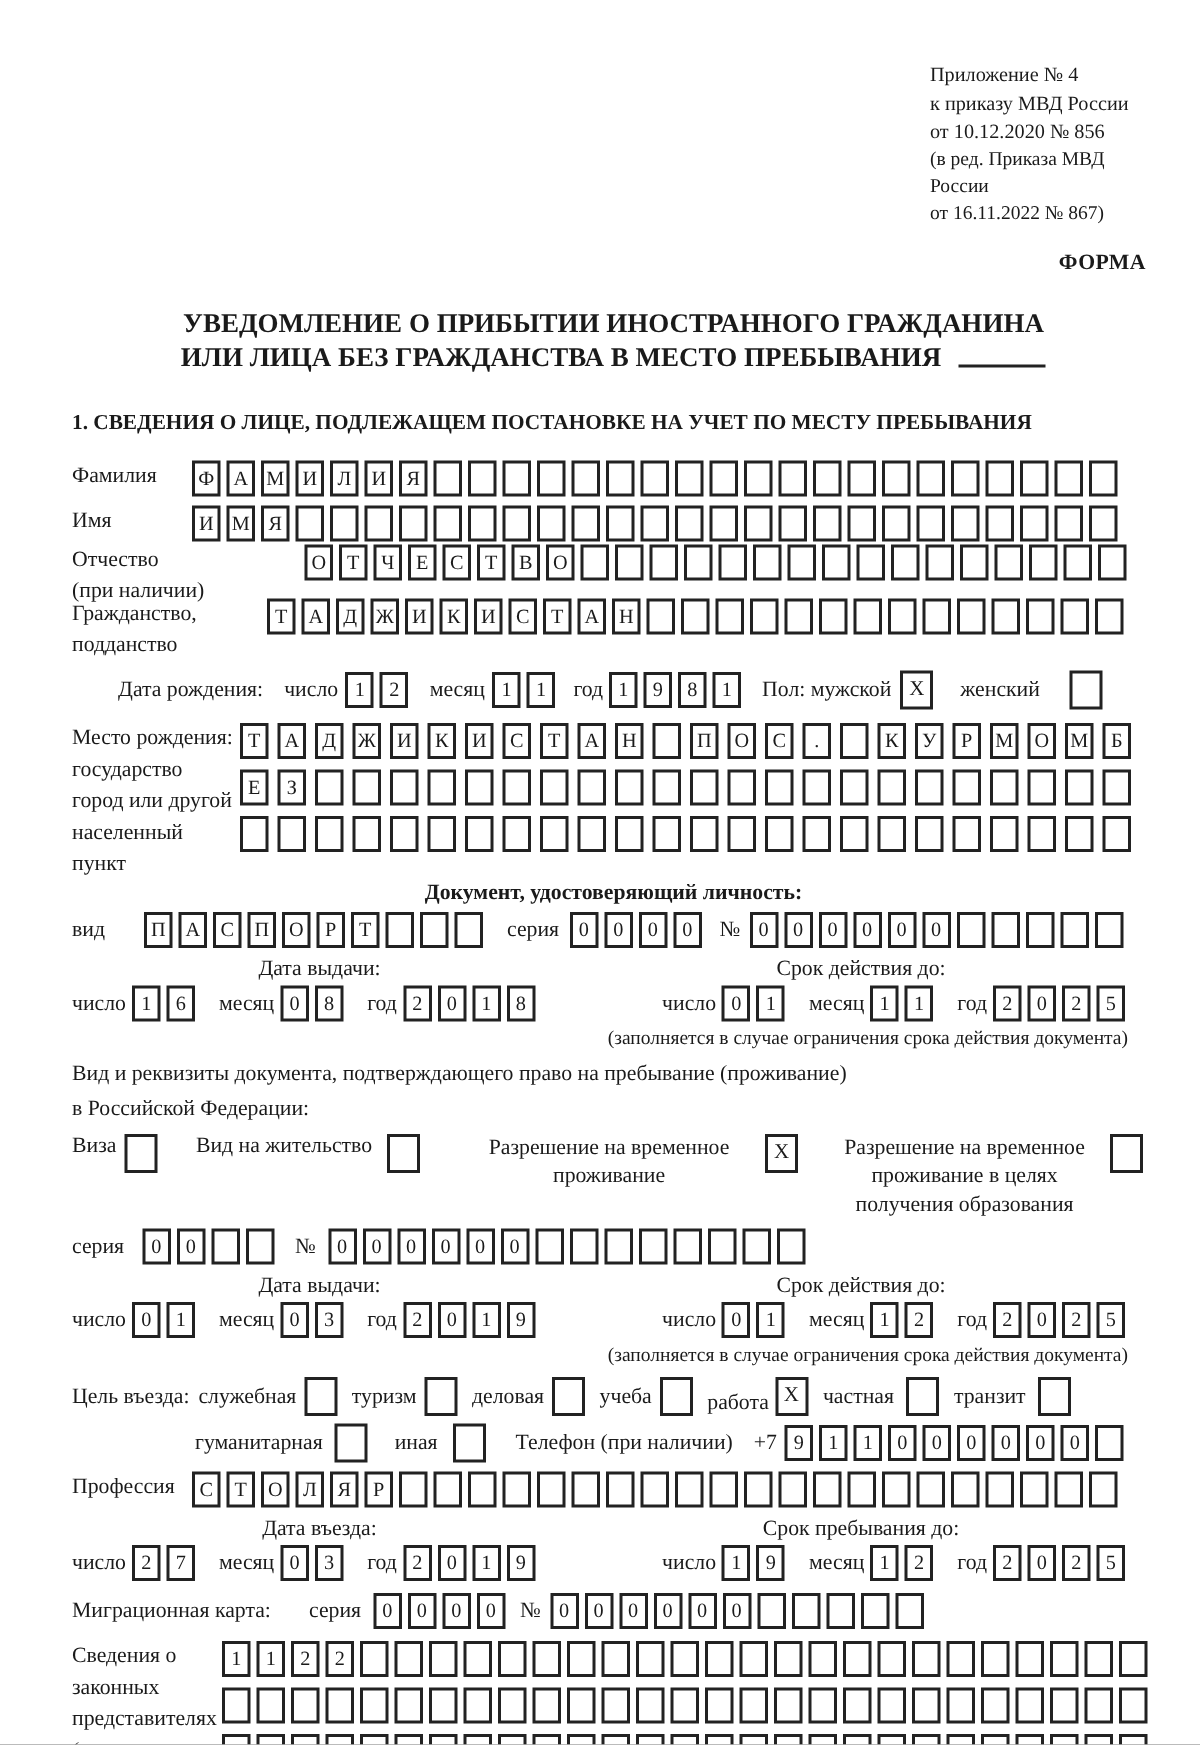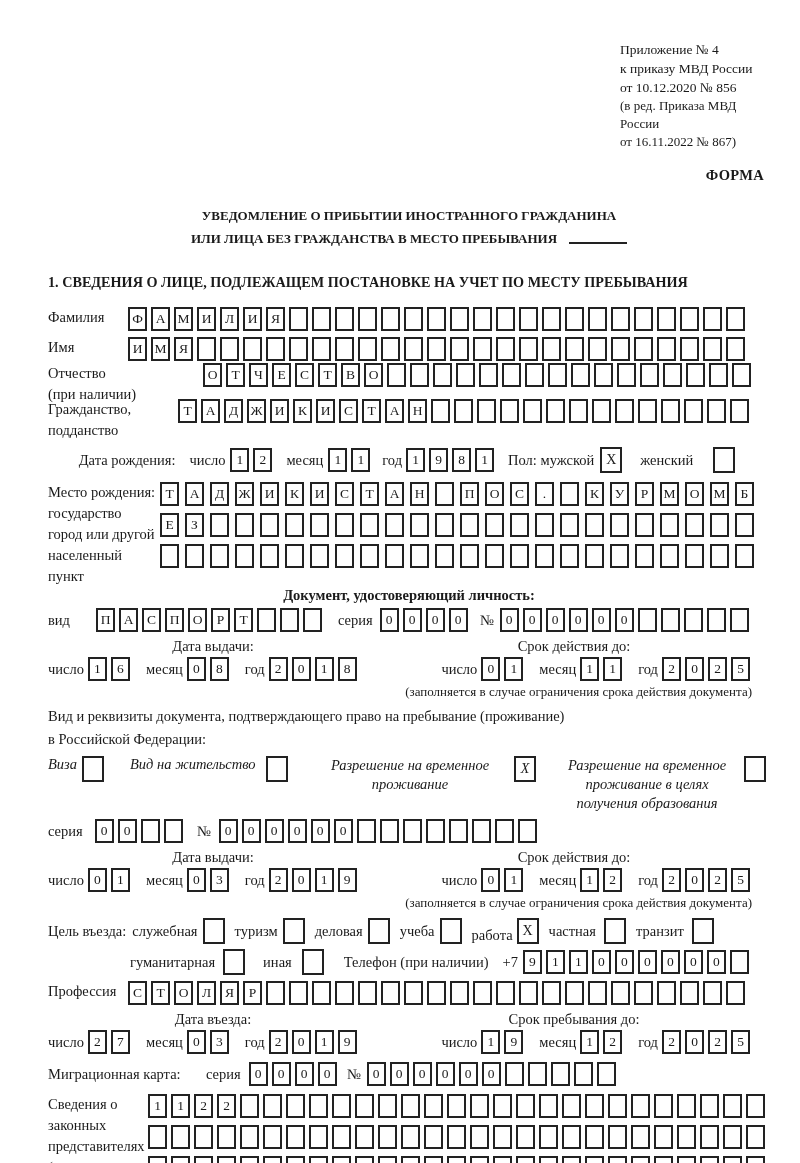--- a/index.html
+++ b/index.html
@@ -5,21 +5,21 @@
   html,body{margin:0;padding:0;background:#888;}
   .page{
     width:800px;height:1163px;background:#ffffff;color:#1a1a1a;
     font-family:"Liberation Serif","DejaVu Serif",serif;font-size:14.5px;
     box-sizing:border-box;padding:40px 30px 0 48px;position:relative;overflow:hidden;
     margin:0 auto;
   }
   .annex{margin-left:572px;font-size:13.5px;line-height:19px;}
   .annex .small{font-size:13px;line-height:18px;}
   .forma{text-align:right;padding-right:6px;font-weight:bold;margin-top:16px;font-size:14.5px;letter-spacing:.3px;}
-  .title{text-align:center;font-weight:bold;font-size:13px;line-height:23px;margin-top:20px;}
+  .title{text-align:center;font-weight:bold;font-size:18px;line-height:23px;margin-top:20px;}
   .t-underline{display:inline-block;width:58px;border-bottom:2.5px solid #222;margin-left:12px;transform:translateY(1px);}
   .sec1{font-weight:bold;font-size:14.2px;text-align:left;margin-top:24px;}
   .frow{display:flex;align-items:flex-start;}
   .vcent{align-items:center;}
   .lbl{flex:none;}
   .lblcol{flex:none;line-height:21px;}
   .cells{display:flex;flex:none;}
   .cell{
     box-sizing:border-box;flex:none;width:19px;height:24px;border:2px solid #222;
     margin-right:4px;text-align:center;font-size:13.5px;line-height:19px;
@@ -30,21 +30,21 @@
   .dg .lbl{margin-right:4px;}
   .dg .cells{margin-right:12px;}
   .dg .cells:last-child{margin-right:0;}
   .center-b{text-align:center;font-weight:bold;margin-top:6px;}
   .hdrrow{display:flex;margin-top:6px;}
   .hdr-l{width:330px;text-align:center;}
   .hdr-r{flex:1;text-align:center;}
   .datesrow{display:flex;justify-content:space-between;width:706px;margin-top:2px;}
   .note{font-size:13px;text-align:right;padding-right:18px;margin-top:3px;}
   .plain{margin-top:8px;}
-  .cbitem{display:flex;align-items:flex-start;font-style:italic;}
+  .cbitem{display:flex;align-items:flex-start;}
   .cbitem .cbl{text-align:center;line-height:19px;}
   .pair{display:flex;align-items:center;}
 </style>
 </head>
 <body>
 
 <div class="page">
 
   <div class="annex">
     <div>Приложение № 4</div>

